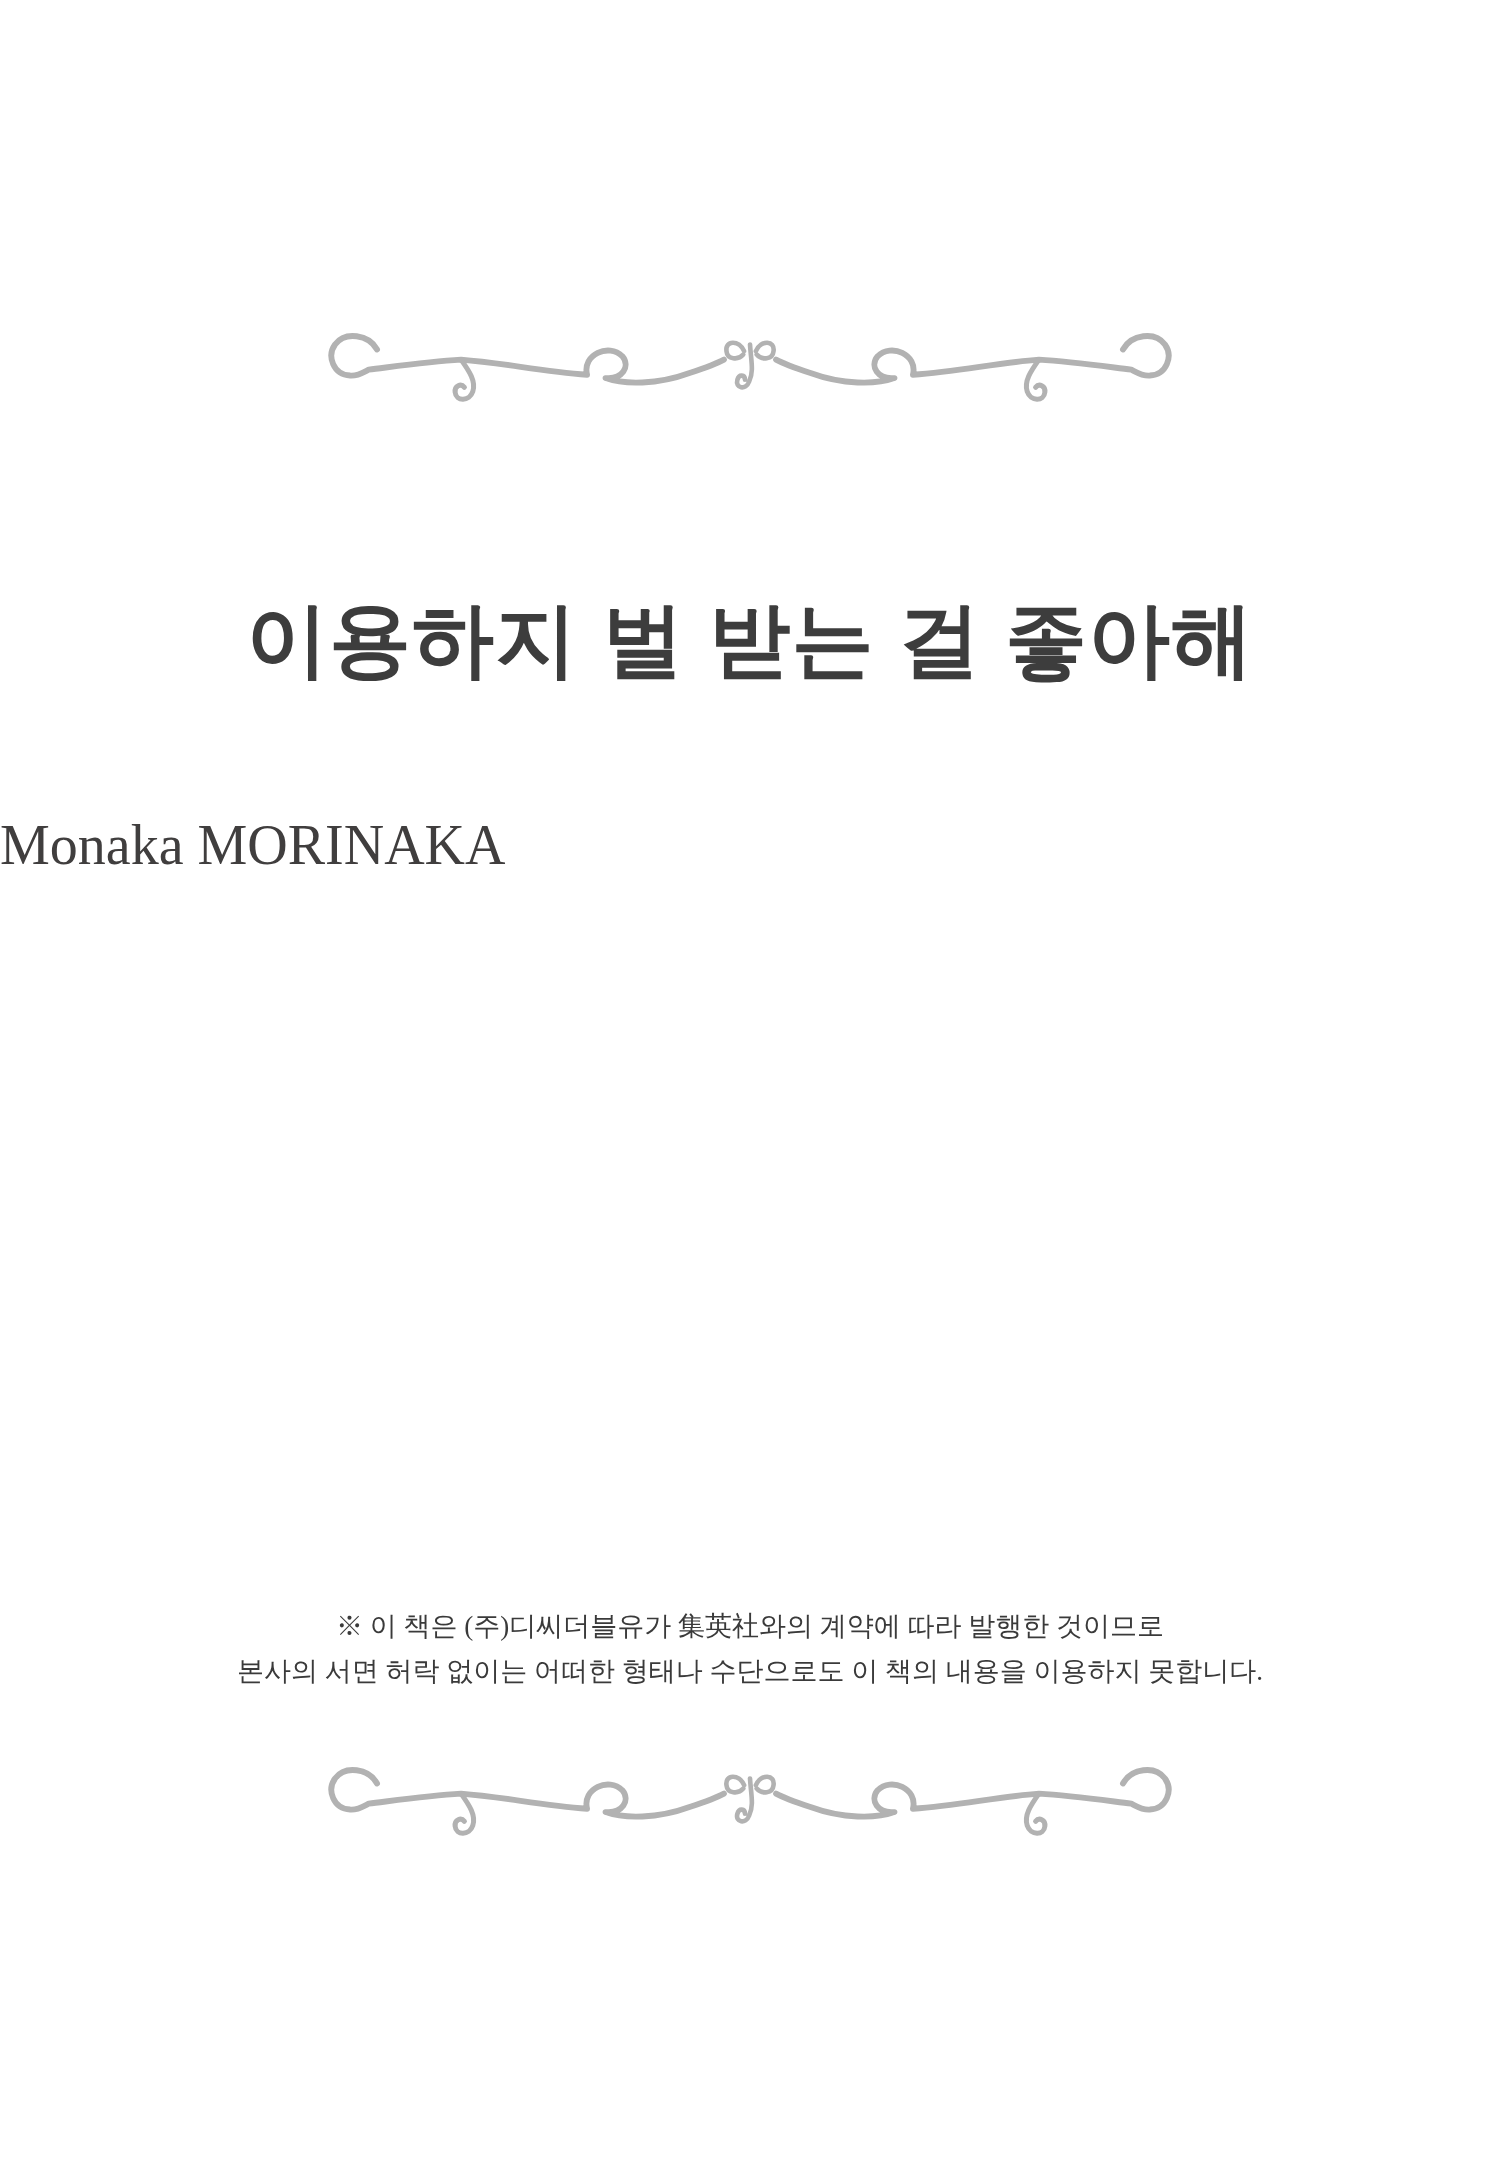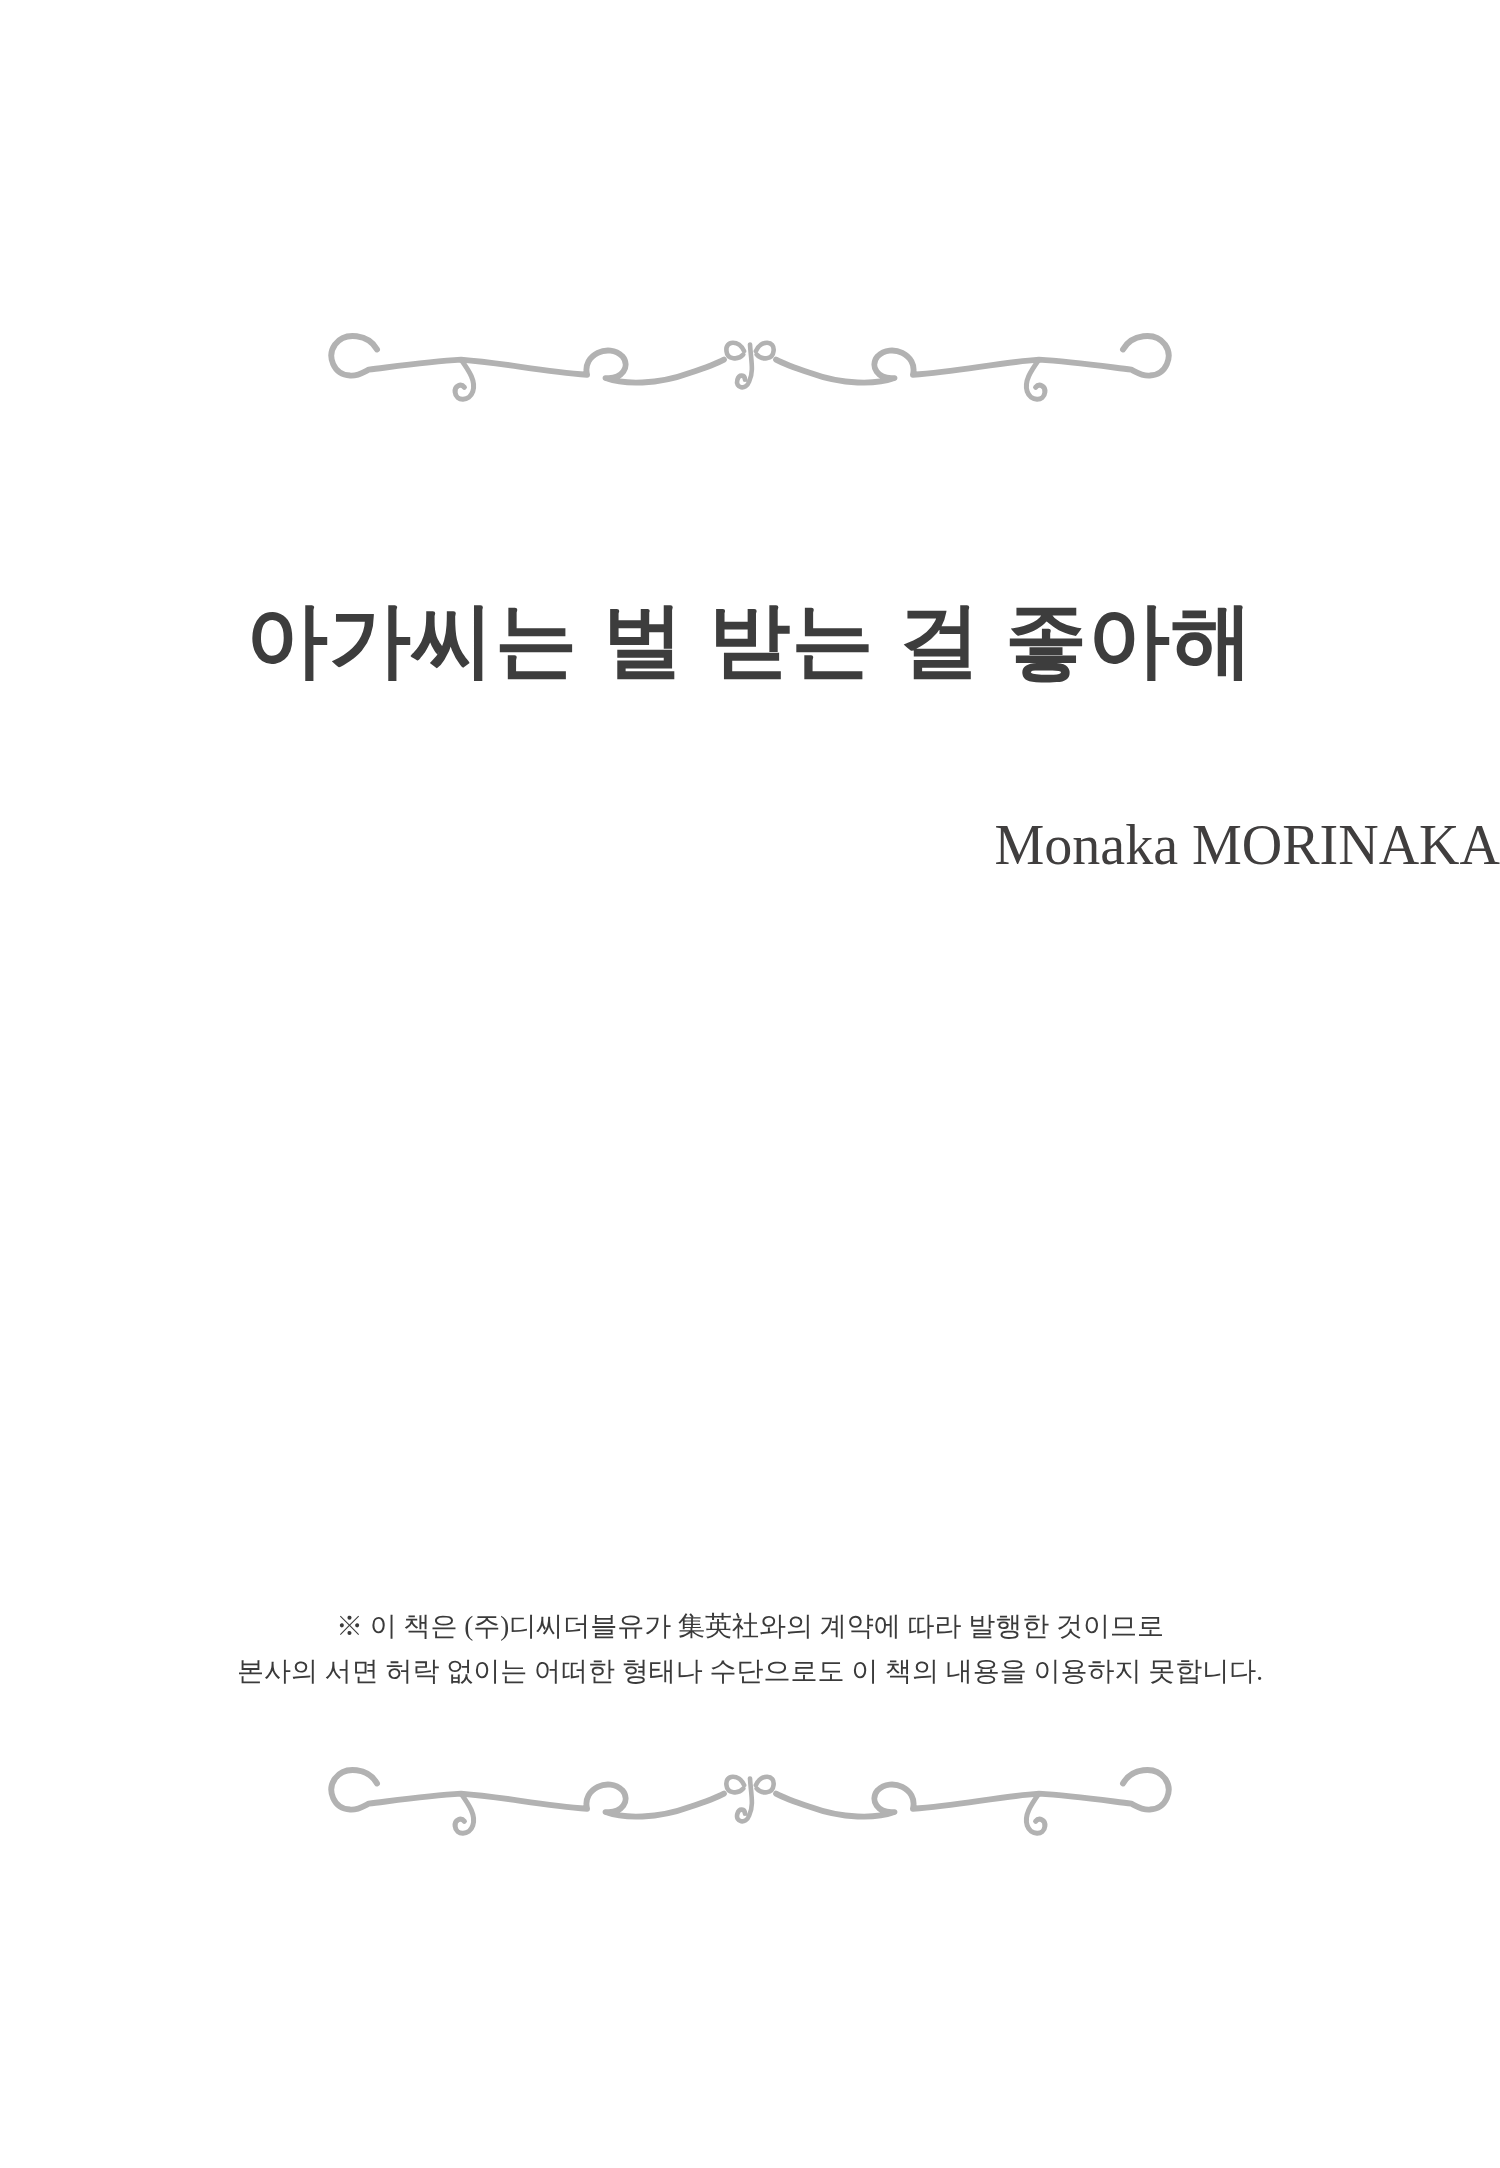--- a/index.html
+++ b/index.html
@@ -43,21 +43,21 @@
     line-height:86px;
     letter-spacing:1px;
     color:var(--title_text);
     white-space:nowrap;
   }
   .author-name{
     position:absolute;
     top:815px;
     left:0;
     width:100%;
-    text-align:right;
+    text-align:left;
     font-family:"Liberation Serif","DejaVu Serif",serif;
     font-size:56px;
     line-height:60px;
     color:var(--author_text);
     white-space:nowrap;
   }
   .copyright{
     position:absolute;
     top:1584px;
     left:0;
@@ -105,21 +105,21 @@
         </g>
 
       <g stroke-width="5.5">
         <path d="M 505 30 C 499 16, 482 17, 484 30 C 485 40, 498 41, 504 34"></path>
         <path d="M 519 30 C 525 16, 542 17, 540 30 C 539 40, 526 41, 520 34"></path>
         <path d="M 512 22 C 513 40, 517 54, 511 66 C 507 77, 494 74, 497 64 C 499 57, 506 58, 506 64"></path>
       </g>
     </svg>
   </div>
 
-  <h1 class="book-title">아가씨는 벌 받는 걸 좋아해</h1>
+  <h1 class="book-title">이용하지 벌 받는 걸 좋아해</h1>
 
   <div class="author-name">Monaka MORINAKA</div>
 
   <div class="copyright">
     <div>※ 이 책은 (주)디씨더블유가 集英社와의 계약에 따라 발행한 것이므로</div>
     <div>본사의 서면 허락 없이는 어떠한 형태나 수단으로도 이 책의 내용을 이용하지 못합니다.</div>
   </div>
 
   <div class="flourish bottom">
     <svg viewBox="0 0 1024 100" fill="none" stroke="currentColor" stroke-linecap="round" stroke-linejoin="round" aria-hidden="true">

